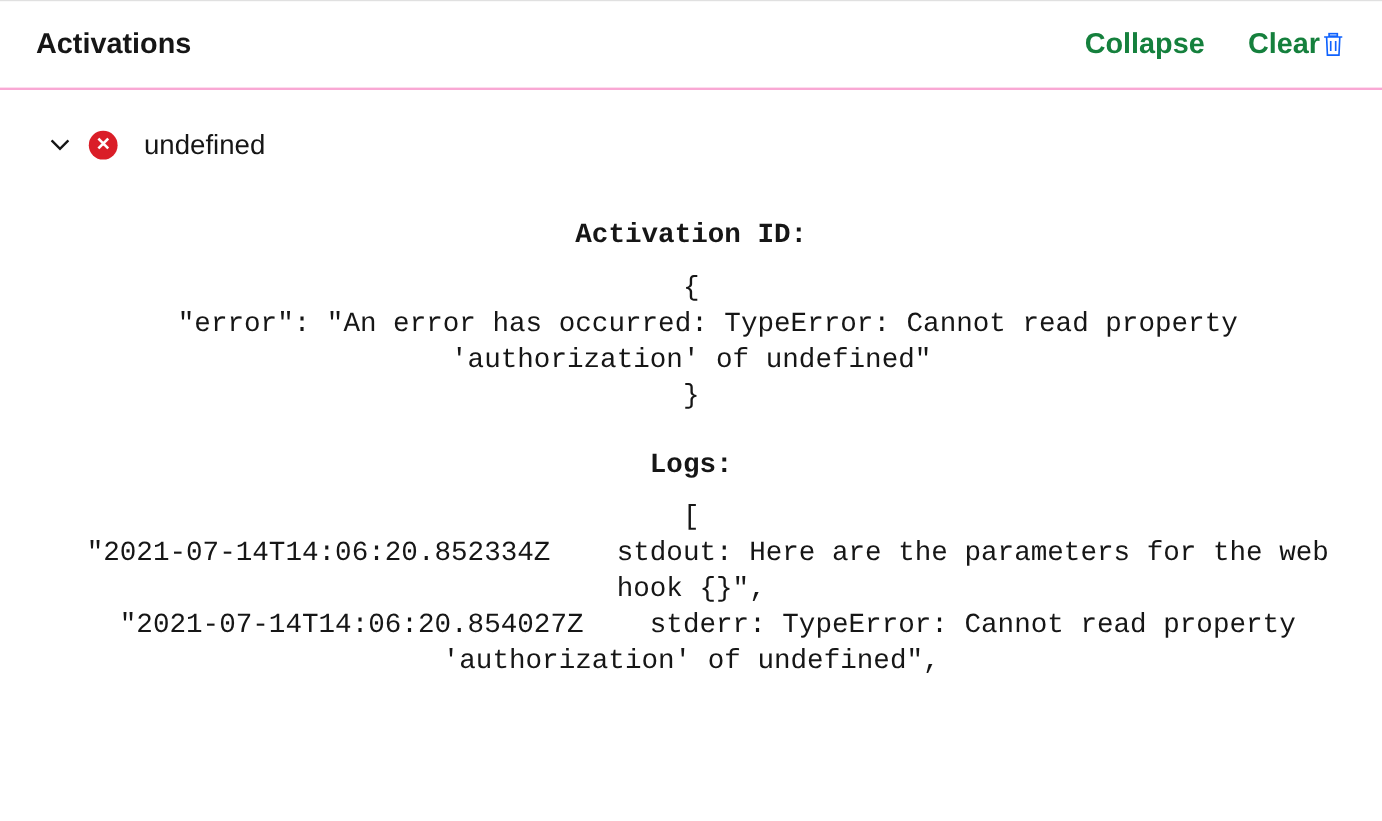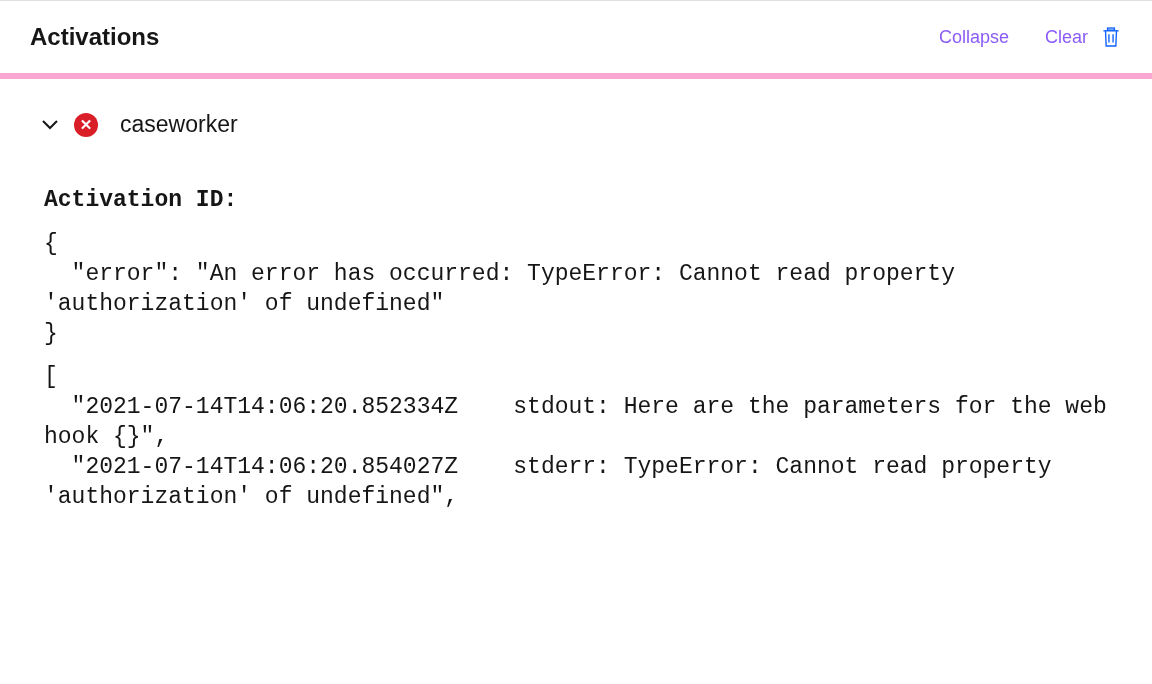--- a/index.html
+++ b/index.html
@@ -15,42 +15,42 @@
       overflow: hidden;
     }
     .panel {
       border-top: 1px solid #e0e0e0;
     }
     .header {
       display: flex;
       align-items: center;
       justify-content: space-between;
       padding: 22px 30px 22px 30px;
-      border-bottom: 6px solid #f9a8d4;
+      border-bottom: 2px solid #f9a8d4;
     }
     .header-title {
       font-size: 24px;
       font-weight: 600;
       color: #161616;
     }
     .header-actions {
       display: flex;
       align-items: center;
       gap: 36px;
     }
     .action-link {
-      font-size: 18px;
-      font-weight: 400;
-      color: #8b5cf6;
+      font-size: 24px;
+      font-weight: 700;
+      color: #15803d;
       cursor: pointer;
     }
     .clear-group {
       display: flex;
       align-items: center;
-      gap: 12px;
+      gap: 0;
       justify-content: flex-end;
     }
     .trash-icon svg {
       width: 22px;
       height: 24px;
       display: block;
     }
     .activation-row {
       display: flex;
       align-items: center;
@@ -82,20 +82,21 @@
       font-size: 23px;
       color: #161616;
       margin-left: 6px;
     }
     .details {
       padding: 32px 44px 0 44px;
       font-family: "Courier New", Courier, monospace;
       font-size: 23px;
       line-height: 1.3;
       color: #161616;
+      text-align: center;
     }
     .section-label {
       font-weight: 700;
       margin-bottom: 2px;
     }
     .section-label-spaced {
       font-weight: 700;
       margin-top: 28px;
       margin-bottom: 2px;
     }
@@ -135,28 +136,29 @@
 
   <div class="activation-row">
     <span class="chevron-icon">
       <svg viewBox="0 0 16 10">
         <path d="M1 1 L8 8 L15 1" stroke="#161616" stroke-width="2" fill="none"></path>
       </svg>
     </span>
     <span class="error-icon">
       <span class="error-x">✕</span>
     </span>
-    <span class="activation-name">caseworker</span>
+    <span class="activation-name">undefined</span>
   </div>
 
   <div class="details">
     <div class="section-label">Activation ID:</div>
 
     <div class="mono-block">{
   "error": "An error has occurred: TypeError: Cannot read property 'authorization' of undefined"
 }</div>
 
+    <div class="section-label-spaced">Logs:</div>
     <div class="mono-block">[
   "2021-07-14T14:06:20.852334Z    stdout: Here are the parameters for the web hook {}",
   "2021-07-14T14:06:20.854027Z    stderr: TypeError: Cannot read property 'authorization' of undefined",</div>
   </div>
 
 </div>
 
 </body></html>

